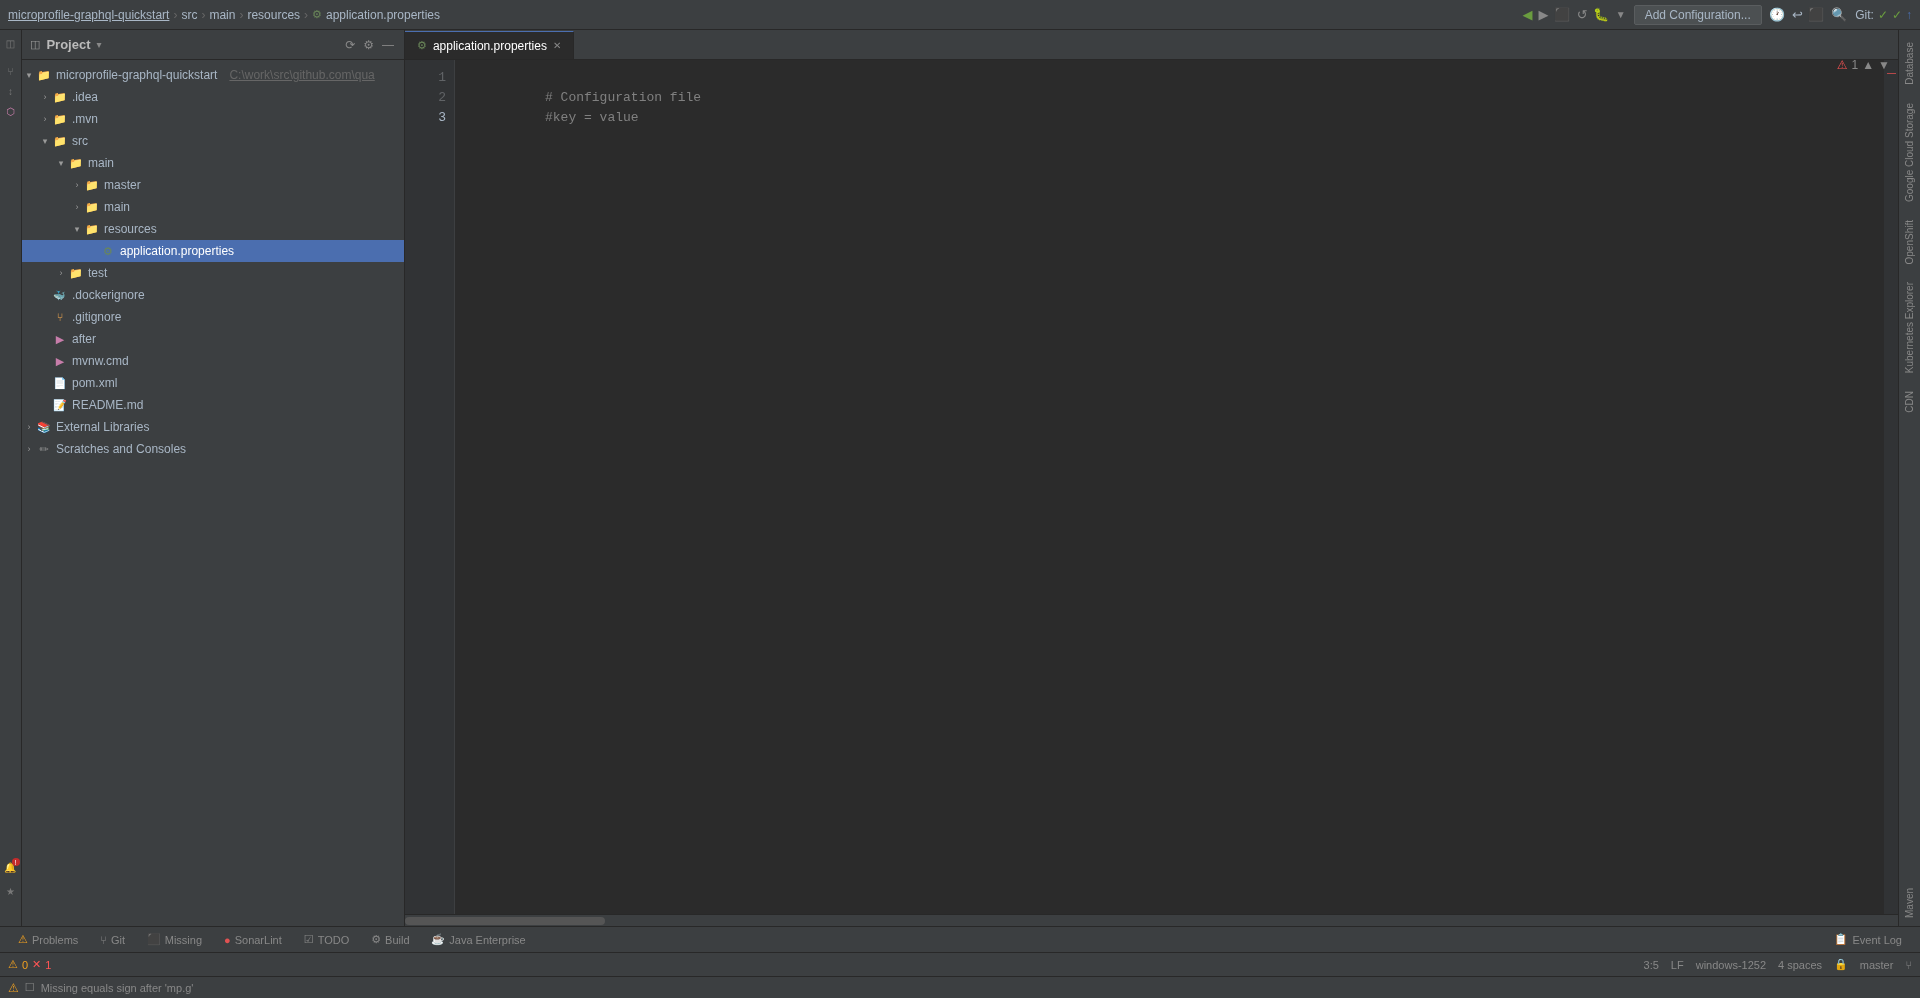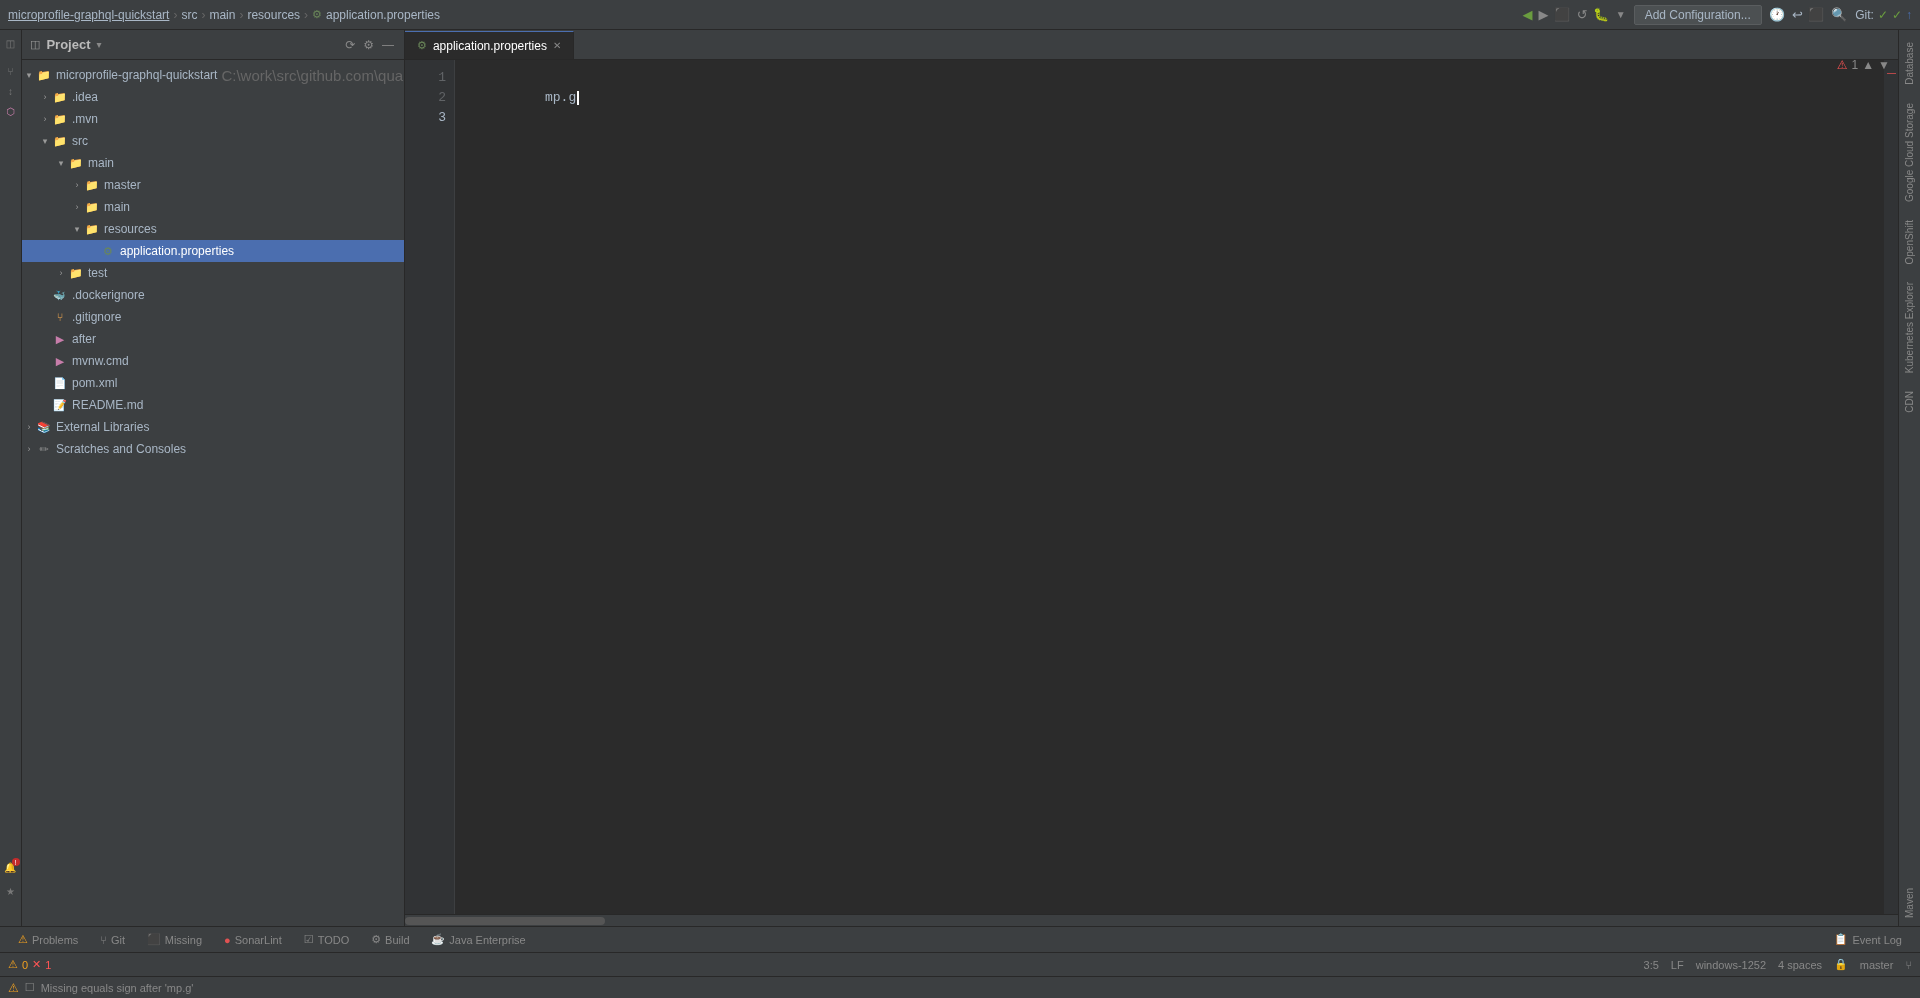--- a/index.html
+++ b/index.html
@@ -438,21 +438,21 @@
         <button class="panel-action-btn" title="Minimize">—</button>
       </div>
     </div>
 
     <div id="file-tree">
 
       <div class="tree-item">
         <div class="tree-arrow">▾</div>
         <span class="tree-file-icon icon-folder">📁</span>
         <span class="tree-label">microprofile-graphql-quickstart</span>
-        <span style="color:#666;font-size:15px;margin-left:4px;">C:\work\src\github.com\qua</span>
+        <span style="color:#666;font-size:12px;margin-left:12px;text-decoration:underline;">C:\work\src\github.com\qua</span>
       </div>
 
       <div class="tree-item">
         <div class="tree-indent"></div>
         <div class="tree-arrow">›</div>
         <span class="tree-file-icon icon-folder">📁</span>
         <span class="tree-label">.idea</span>
       </div>
 
       <div class="tree-item">
@@ -590,21 +590,24 @@
     </div>
 
     <div id="editor-content">
       <div id="line-numbers">
         <div>1</div>
         <div>2</div>
         <div style="color:#a9b7c6;">3</div>
       </div>
       <div id="code-area">
         <div class="code-line">
-          <span>mp.g</span><span class="code-cursor"></span>
+          <span class="code-comment"># Configuration file</span>
+        </div>
+        <div class="code-line">
+          <span class="code-comment">#key = value</span>
         </div>
       </div>
       <div id="right-gutter">
         <div class="gutter-error">—</div>
       </div>
     </div>
 
     <div style="position:absolute;right:30px;top:58px;display:flex;align-items:center;gap:4px;font-size:12px;color:#888;">
       <span style="color:#ff5555;">⚠</span>
       <span>1</span>

